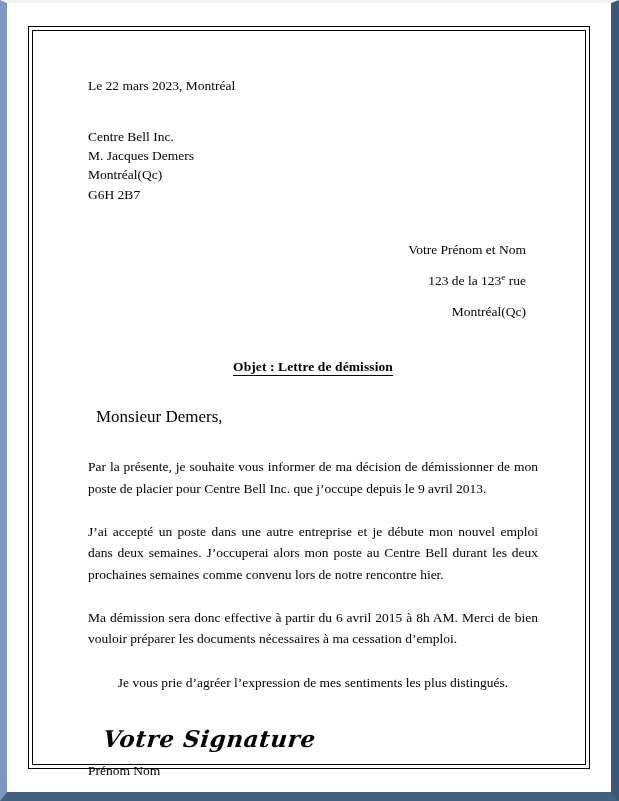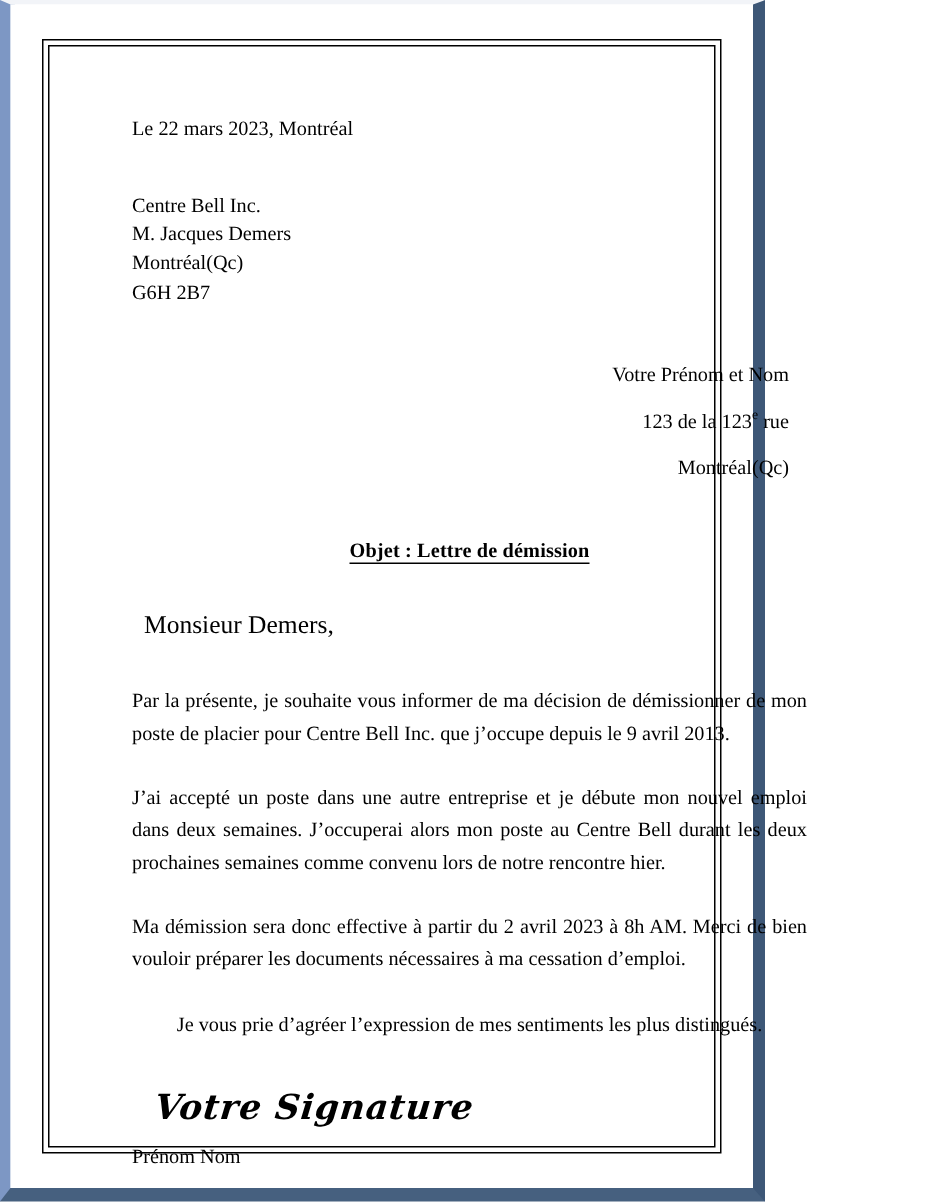--- a/index.html
+++ b/index.html
@@ -10,21 +10,21 @@
     width: 619px;
     height: 801px;
     overflow: hidden;
     background: #ffffff;
     font-family: "Liberation Serif", "DejaVu Serif", serif;
   }
 
   
   .screen {
     position: relative;
-    width: 510px;
+    width: 619px;
     height: 801px;
     box-sizing: border-box;
     background: #ffffff;
     border-left: 7px solid #7d97c4;
     border-top: 3px solid #f2f4f8;
     border-right: 8px solid #3d5777;
     border-bottom: 9px solid #46607f;
   }
   .screen::before {
     content: "";
@@ -182,21 +182,21 @@
         <p class="sender-line"><span>123 de la 123</span><span class="sup">e</span><span> rue</span></p>
         <p class="sender-line">Montréal(Qc)</p>
       </div>
 
       <p class="subject"><span>Objet : Lettre de démission</span></p>
 
       <p class="salutation">Monsieur Demers,</p>
 
       <p class="para">Par la présente, je souhaite vous informer de ma décision de démissionner de mon poste de placier pour Centre Bell Inc. que j’occupe depuis le 9 avril 2013.</p>
       <p class="para">J’ai accepté un poste dans une autre entreprise et je débute mon nouvel emploi dans deux semaines. J’occuperai alors mon poste au Centre Bell durant les deux prochaines semaines comme convenu lors de notre rencontre hier.</p>
-      <p class="para">Ma démission sera donc effective à partir du 2 avril 2023 à 8h AM. Merci de bien vouloir préparer les documents nécessaires à ma cessation d’emploi.</p>
+      <p class="para">Ma démission sera donc effective à partir du 6 avril 2015 à 8h AM. Merci de bien vouloir préparer les documents nécessaires à ma cessation d’emploi.</p>
       <p class="para last">Je vous prie d’agréer l’expression de mes sentiments les plus distingués.</p>
 
       <p class="signature">Votre Signature</p>
 
       <p class="signer">Prénom Nom</p>
 
     </div>
   </div>
 </div>
 

